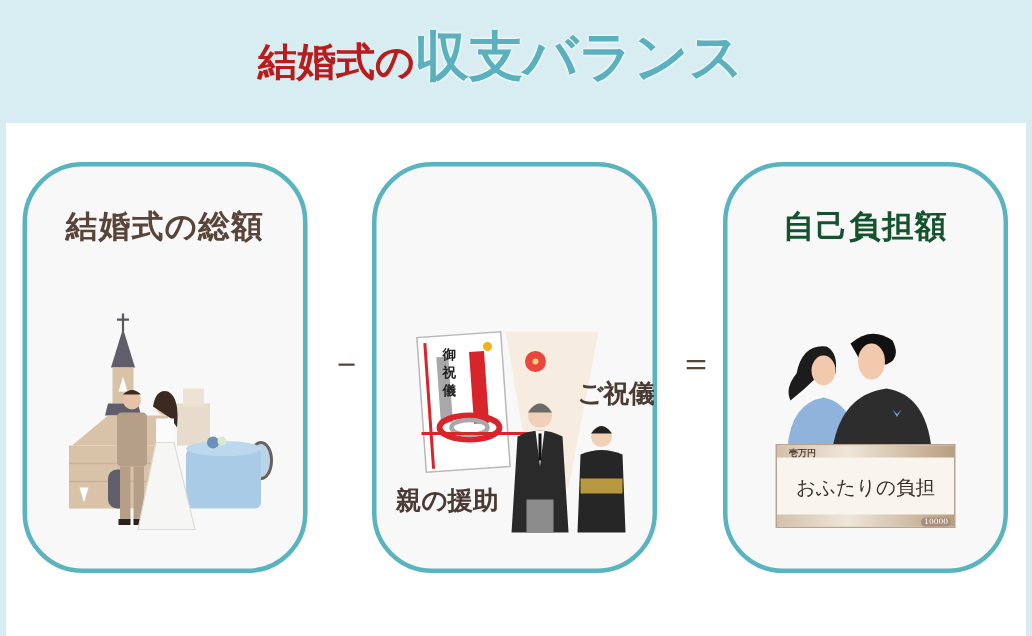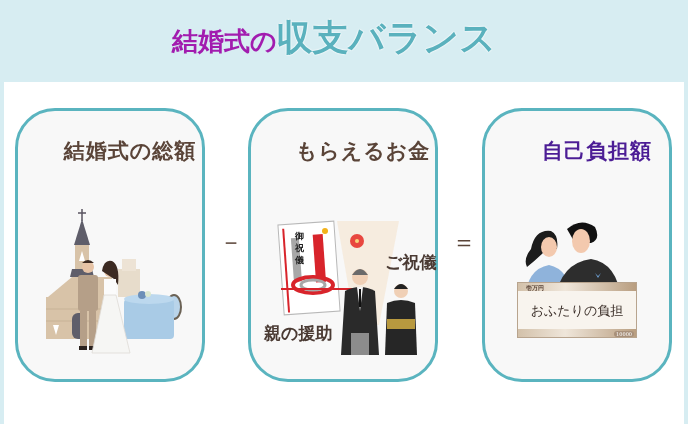--- a/index.html
+++ b/index.html
@@ -1,24 +1,24 @@
 <!DOCTYPE html>
 <html><head>
 <meta charset="utf-8">
 <style>
   html,body{margin:0;padding:0;}
   body{width:688px;height:424px;background:#d7edf2;position:relative;overflow:hidden;font-family:"DejaVu Serif","Liberation Serif",serif;}
   .title{position:absolute;left:0;top:0;width:688px;height:82px;text-align:center;}
   .title-inner{position:absolute;left:172px;top:14px;white-space:nowrap;}
-  .t-brown{font-size:26px;color:#a21caf;font-weight:bold;vertical-align:baseline;}
+  .t-brown{font-size:26px;color:#b91c1c;font-weight:bold;vertical-align:baseline;}
   .t-teal{font-size:36px;color:#5ab1bd;font-weight:bold;vertical-align:baseline;text-shadow:0 0 2px #fff,0 0 2px #fff;font-family:Liberation Serif, serif;}
   .panel{position:absolute;left:4px;top:82px;width:680px;height:342px;background:#ffffff;}
   .card{position:absolute;top:108px;width:190px;height:274px;border:3px solid #5ab4bf;border-radius:40px;background:#f8f8f8;box-sizing:border-box;}
-  .card-title{position:absolute;left:0;top:26px;width:100%;text-align:center;font-size:21px;font-weight:bold;color:#5a4438;letter-spacing:1px;padding-left:20px;}
-  .card-title.teal{color:#4c1d95;}
+  .card-title{position:absolute;left:0;top:26px;width:100%;text-align:center;font-size:21px;font-weight:bold;color:#5a4438;letter-spacing:1px;}
+  .card-title.teal{color:#14532d;}
   .op{position:absolute;top:226px;font-size:24px;color:#5a4438;}
   .illus{position:absolute;}
   .lbl{position:absolute;font-size:17px;color:#4a3a33;font-weight:bold;white-space:nowrap;}
 </style>
 </head>
 <body>
 
 <div class="title">
   <div class="title-inner">
     <span class="t-brown">結婚式の</span><span class="t-teal">収支バランス</span>
@@ -63,21 +63,20 @@
     <circle cx="68" cy="64" r="6" fill="#e6c3a6"></circle>
     <path d="M60 64 Q62 52 70 54 Q78 58 76 78 L72 72 Z" fill="#3b2a22"></path>
     <rect x="62" y="72" width="12" height="18" fill="#fbfbfb"></rect>
     <polygon points="62,88 74,88 88,146 50,146" fill="#f6f6f4" stroke="#dedbd5" stroke-width="0.8"></polygon>
   </svg>
 </div>
 
 <div class="op" style="left:219px;">－</div>
 
 <div class="card" style="left:248px;">
-  <div class="card-title">もらえるお金</div>
   <svg class="illus" style="left:24px;top:104px;" width="160" height="150" viewBox="0 0 160 150">
 
     <polygon points="62,6 124,6 104,110 80,110" fill="#f6eadb" opacity="0.85"></polygon>
 
     <rect x="6" y="8" width="56" height="90" fill="#fff" stroke="#b8b8b8" stroke-width="1" transform="rotate(-4 34 53)"></rect>
     <rect x="10" y="12" width="2" height="84" fill="#d8242b" transform="rotate(-4 34 53)"></rect>
     <rect x="18" y="22" width="8" height="44" fill="#a8a8a8" transform="rotate(-4 34 53)"></rect>
     <rect x="40" y="20" width="10" height="48" fill="#d8242b" transform="rotate(-4 34 53)"></rect>
     <ellipse cx="38" cy="70" rx="20" ry="8" fill="none" stroke="#d8242b" stroke-width="4"></ellipse>
     <ellipse cx="38" cy="70" rx="12" ry="5" fill="none" stroke="#a8a8a8" stroke-width="3"></ellipse>
@@ -114,20 +113,20 @@
 
     <path d="M14 30 Q18 10 34 12 Q42 16 40 30 L28 32 Q20 40 10 48 Q6 40 14 30 Z" fill="#1c1c1c"></path>
     <ellipse cx="32" cy="28" rx="8" ry="10" fill="#f3c9ae"></ellipse>
     <path d="M8 80 Q10 50 32 46 Q52 50 56 80 Z" fill="#8fb3db"></path>
 
     <path d="M50 10 Q64 -2 78 8 Q84 20 74 24 L58 24 Z" fill="#111"></path>
     <ellipse cx="64" cy="22" rx="9" ry="12" fill="#f3c9ae"></ellipse>
     <path d="M38 80 Q44 44 74 40 Q100 44 104 80 Z" fill="#2d2d2d"></path>
     <path d="M78 54 l3 3 l3 -3 l-3 5 z" fill="#6ea0d4"></path>
   </svg>
-  <div class="illus" style="left:32px;top:171px;width:120px;height:56px;background:#f8f4ee;border:1px solid #b8a48e;box-sizing:border-box;">
+  <div class="illus" style="left:32px;top:185px;width:120px;height:56px;background:#f8f4ee;border:1px solid #b8a48e;box-sizing:border-box;">
     <div style="position:absolute;left:0;top:0;width:100%;height:8px;background:linear-gradient(90deg,#d3c1aa,#efe6da 40%,#b99e80);"></div>
     <div style="position:absolute;left:0;bottom:0;width:100%;height:8px;background:linear-gradient(90deg,#d3c1aa,#efe6da 40%,#b99e80);"></div>
     <div style="position:absolute;left:8px;top:1px;font-size:6px;color:#5a4438;font-weight:bold;">壱万円</div>
     <div style="position:absolute;left:0;top:19px;width:100%;text-align:center;font-size:13px;color:#3a2e28;">おふたりの負担</div>
     <div style="position:absolute;right:2px;bottom:0;font-size:5px;color:#fff;background:#a8907a;border-radius:3px;padding:0 2px;">10000</div>
   </div>
 </div>
 
 </body></html>

